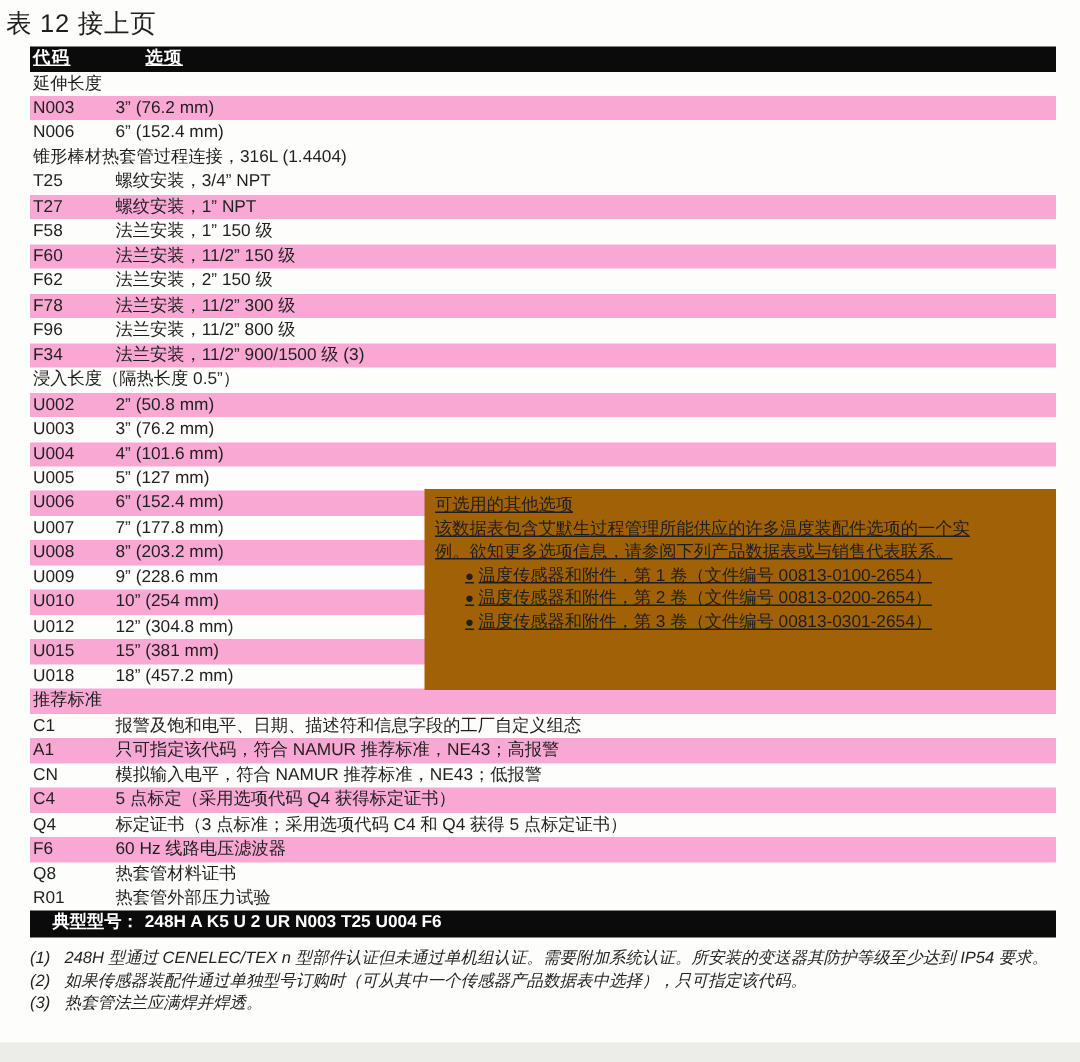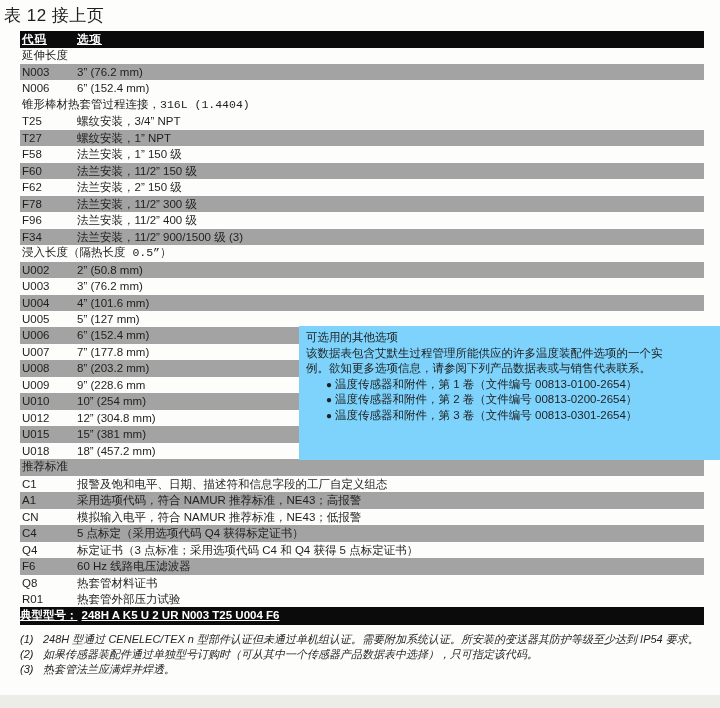--- a/index.html
+++ b/index.html
@@ -8,35 +8,35 @@
     background:#fdfdfc;color:#1f1f1f;
     font-family:"Liberation Sans","DejaVu Sans",sans-serif;
   }
   .doc-title{position:absolute;left:4px;top:4px;font-size:17px;letter-spacing:.5px;}
   .spec-table{position:absolute;left:20px;top:31px;width:684px;}
   .thead{
     background:#0b0b0b;color:#ffffff;font-weight:bold;font-size:11.5px;
     height:16.5px;line-height:16.5px;display:flex;letter-spacing:1px;text-decoration:underline;
   }
   .col-code{width:55px;padding-left:2px;flex:none;}
-  .col-opt{flex:1;}
+  .col-opt{flex:1;margin-left:20px;}
   .row{height:16.47px;line-height:16.6px;font-size:11.5px;display:flex;white-space:nowrap;overflow:hidden;}
-  .row.shaded{background:#a3a3a3;}
+  .row.shaded{background:#f9a8d4;}
   .row .code{width:55px;padding-left:2px;flex:none;}
   .row .opt{flex:1;}
-  .row .section-label{padding-left:2px;font-family:Liberation Mono, monospace;}
+  .row .section-label{padding-left:2px;}
   .model-bar{
     background:#0b0b0b;color:#ffffff;font-weight:bold;font-size:11.5px;
-    height:17.5px;line-height:17.5px;padding-left:0;white-space:nowrap;text-decoration:underline;
+    height:17.5px;line-height:17.5px;padding-left:15px;white-space:nowrap;
   }
   .model-bar .model-value{margin-left:4px;}
   .info-box{
-    position:absolute;left:299px;top:326px;width:421px;height:134px;
-    background:#7dd3fc;box-sizing:border-box;padding:4px 4px 0 7px;
-    font-size:11.5px;line-height:15.4px;z-index:5;
+    position:absolute;left:283px;top:326px;width:421px;height:134px;
+    background:#a16207;box-sizing:border-box;padding:4px 4px 0 7px;
+    font-size:11.5px;line-height:15.4px;z-index:5;text-decoration:underline;
   }
   .info-heading{margin:0 0 .5px 0;}
   .info-body{width:372px;}
   .bullet-line{white-space:nowrap;line-height:15.7px;margin-left:20px;}
   .bullet-line .glyph{font-size:10px;margin-right:3px;}
   .footnotes{
     position:absolute;left:20px;top:632px;width:692px;
     font-style:italic;font-size:11px;line-height:15.2px;color:#242424;
   }
   .footnote{display:flex;}
@@ -91,21 +91,21 @@
       <div class="row">
         <span class="code">F62</span>
         <span class="opt">法兰安装，2” 150 级</span>
       </div>
       <div class="row shaded">
         <span class="code">F78</span>
         <span class="opt">法兰安装，11/2”  300 级</span>
       </div>
       <div class="row">
         <span class="code">F96</span>
-        <span class="opt">法兰安装，11/2”  400 级</span>
+        <span class="opt">法兰安装，11/2”  800 级</span>
       </div>
       <div class="row shaded">
         <span class="code">F34</span>
         <span class="opt">法兰安装，11/2”  900/1500 级 (3)</span>
       </div>
       <div class="row">
         <span class="section-label">浸入长度（隔热长度 0.5”）</span>
       </div>
       <div class="row shaded">
         <span class="code">U002</span>
@@ -157,21 +157,21 @@
       </div>
       <div class="row shaded">
         <span class="section-label">推荐标准</span>
       </div>
       <div class="row">
         <span class="code">C1</span>
         <span class="opt">报警及饱和电平、日期、描述符和信息字段的工厂自定义组态</span>
       </div>
       <div class="row shaded">
         <span class="code">A1</span>
-        <span class="opt">采用选项代码，符合 NAMUR 推荐标准，NE43；高报警</span>
+        <span class="opt">只可指定该代码，符合 NAMUR 推荐标准，NE43；高报警</span>
       </div>
       <div class="row">
         <span class="code">CN</span>
         <span class="opt">模拟输入电平，符合 NAMUR 推荐标准，NE43；低报警</span>
       </div>
       <div class="row shaded">
         <span class="code">C4</span>
         <span class="opt">5 点标定（采用选项代码 Q4 获得标定证书）</span>
       </div>
       <div class="row">

